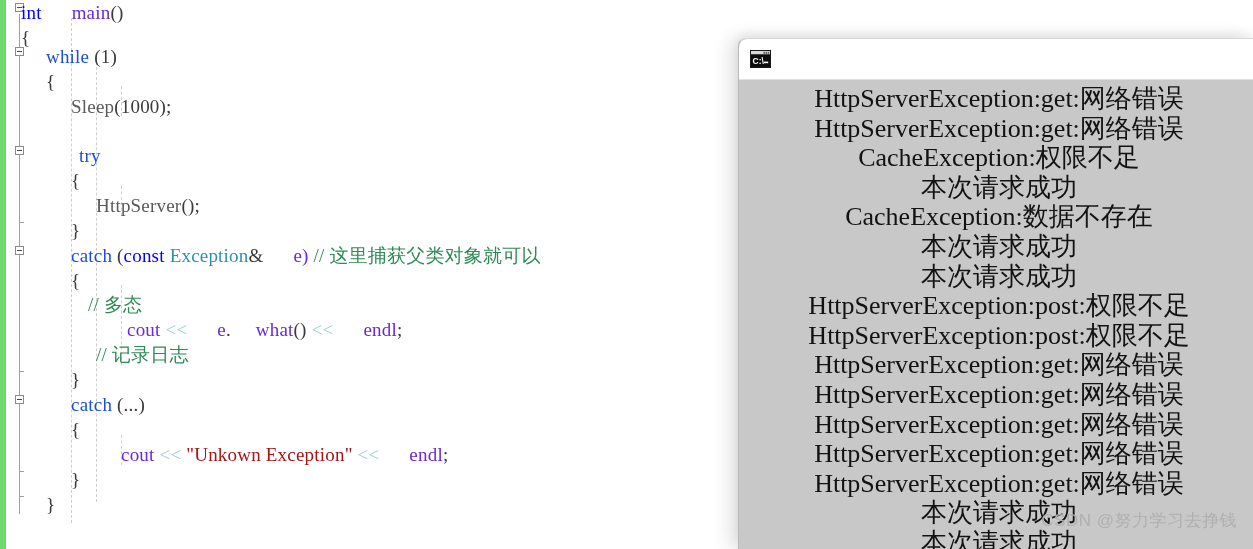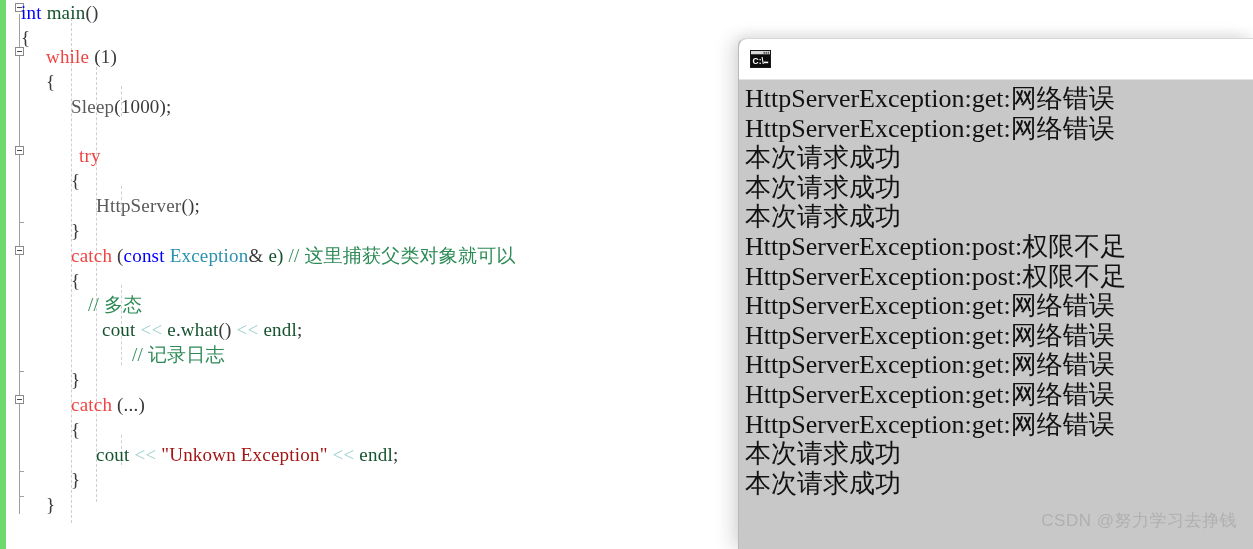--- a/index.html
+++ b/index.html
@@ -75,24 +75,24 @@
   }
   .code-line {
     position: absolute;
     white-space: pre;
     font-family: "Liberation Serif", serif;
     font-size: 19px;
     line-height: 25px;
     letter-spacing: 0.2px;
     color: #3a3a3a;
   }
-  .kw       { color: #ef4444; }      
+  .kw       { color: #1d4ed8; }      
   .type-kw  { color: #0000ff; }      
   .cls      { color: #2b91af; }      
-  .ident    { color: #14532d; }
+  .ident    { color: #6d28d9; margin-left: 25px; }
   .punct    { color: #3a3a3a; }
   .brace    { color: #3a3a3a; }
   .num      { color: #3a3a3a; }
   .str      { color: #a31515; }
   .cmt      { color: #2e8b57; text-align: right; }
   .op       { color: #9fd0cf; }      
   .fn       { color: #5a5a5a; text-align: right; }
 
   
   #console-window {
@@ -139,20 +139,21 @@
     overflow: hidden;
   }
   .console-line {
     font-family: "Liberation Serif", serif;
     font-size: 26px;
     line-height: 29.6px;
     color: #121212;
     white-space: pre;
     height: 29.6px;
     padding-left: 2px;
+    text-align: center;
   }
   #watermark {
     position: absolute;
     right: 16px;
     bottom: 18px;
     font-family: "Liberation Sans", sans-serif;
     font-size: 17px;
     color: #b0b0b0;
     white-space: nowrap;
     letter-spacing: 0.5px;
@@ -200,21 +201,21 @@
           <div class="code-line" style="top: 69px; left: 46px;"><span class="brace">{</span></div>
           <div class="code-line" style="top: 94px; left: 71px;"><span class="fn">Sleep</span><span class="punct">(</span><span class="num">1000</span><span class="punct">);</span></div>
           <div class="code-line" style="top: 143px; left: 71px; margin-left: 8px;"><span class="kw">try</span></div>
           <div class="code-line" style="top: 168px; left: 71px;"><span class="brace">{</span></div>
           <div class="code-line" style="top: 193px; left: 96px;"><span class="fn">HttpServer</span><span class="punct">();</span></div>
           <div class="code-line" style="top: 218px; left: 71px;"><span class="brace">}</span></div>
           <div class="code-line" style="top: 243px; left: 71px;"><span class="kw">catch</span><span class="punct"> (</span><span class="type-kw">const</span><span class="punct"> </span><span class="cls">Exception</span><span class="punct">&amp;</span><span class="ident"> e) </span><span class="cmt">// 这里捕获父类对象就可以</span></div>
           <div class="code-line" style="top: 268px; left: 71px;"><span class="brace">{</span></div>
           <div class="code-line" style="top: 292px; left: 88px;"><span class="cmt">// 多态</span></div>
           <div class="code-line" style="top: 317px; left: 96px; padding-left: 6px;"><span class="ident">cout</span><span class="punct"> </span><span class="op">&lt;&lt;</span><span class="ident"> e</span><span class="punct">.</span><span class="ident">what</span><span class="punct">() </span><span class="op">&lt;&lt;</span><span class="ident"> endl</span><span class="punct">;</span></div>
-          <div class="code-line" style="top: 342px; left: 96px; margin-left: 36px;"><span class="cmt">// 记录日志</span></div>
+          <div class="code-line" style="top: 342px; left: 96px;"><span class="cmt">// 记录日志</span></div>
           <div class="code-line" style="top: 367px; left: 71px;"><span class="brace">}</span></div>
           <div class="code-line" style="top: 392px; left: 71px;"><span class="kw">catch</span><span class="punct"> (...)</span></div>
           <div class="code-line" style="top: 417px; left: 71px;"><span class="brace">{</span></div>
           <div class="code-line" style="top: 442px; left: 96px;"><span class="ident">cout</span><span class="punct"> </span><span class="op">&lt;&lt;</span><span class="punct"> </span><span class="str">"Unkown Exception"</span><span class="punct"> </span><span class="op">&lt;&lt;</span><span class="ident"> endl</span><span class="punct">;</span></div>
           <div class="code-line" style="top: 467px; left: 71px;"><span class="brace">}</span></div>
           <div class="code-line" style="top: 492px; left: 46px;"><span class="brace">}</span></div>
         </div>
     </div>
   </div>
 
@@ -232,21 +233,23 @@
           <text x="2.6" y="13.6" font-family="'Liberation Sans', sans-serif" font-size="8.5" font-weight="bold" fill="#ffffff">C:\</text>
           <rect x="14" y="11.6" width="4.2" height="1.6" fill="#ffffff"></rect>
         </svg>
       </span>
     </div>
 
     <div id="console-body">
       <div id="console-lines">
           <div class="console-line">HttpServerException:get:网络错误</div>
           <div class="console-line">HttpServerException:get:网络错误</div>
-          <div class="console-line">本次请求成功</div>
+          <div class="console-line">CacheException:权限不足</div>
+          <div class="console-line">本次请求成功</div>
+          <div class="console-line">CacheException:数据不存在</div>
           <div class="console-line">本次请求成功</div>
           <div class="console-line">本次请求成功</div>
           <div class="console-line">HttpServerException:post:权限不足</div>
           <div class="console-line">HttpServerException:post:权限不足</div>
           <div class="console-line">HttpServerException:get:网络错误</div>
           <div class="console-line">HttpServerException:get:网络错误</div>
           <div class="console-line">HttpServerException:get:网络错误</div>
           <div class="console-line">HttpServerException:get:网络错误</div>
           <div class="console-line">HttpServerException:get:网络错误</div>
           <div class="console-line">本次请求成功</div>

